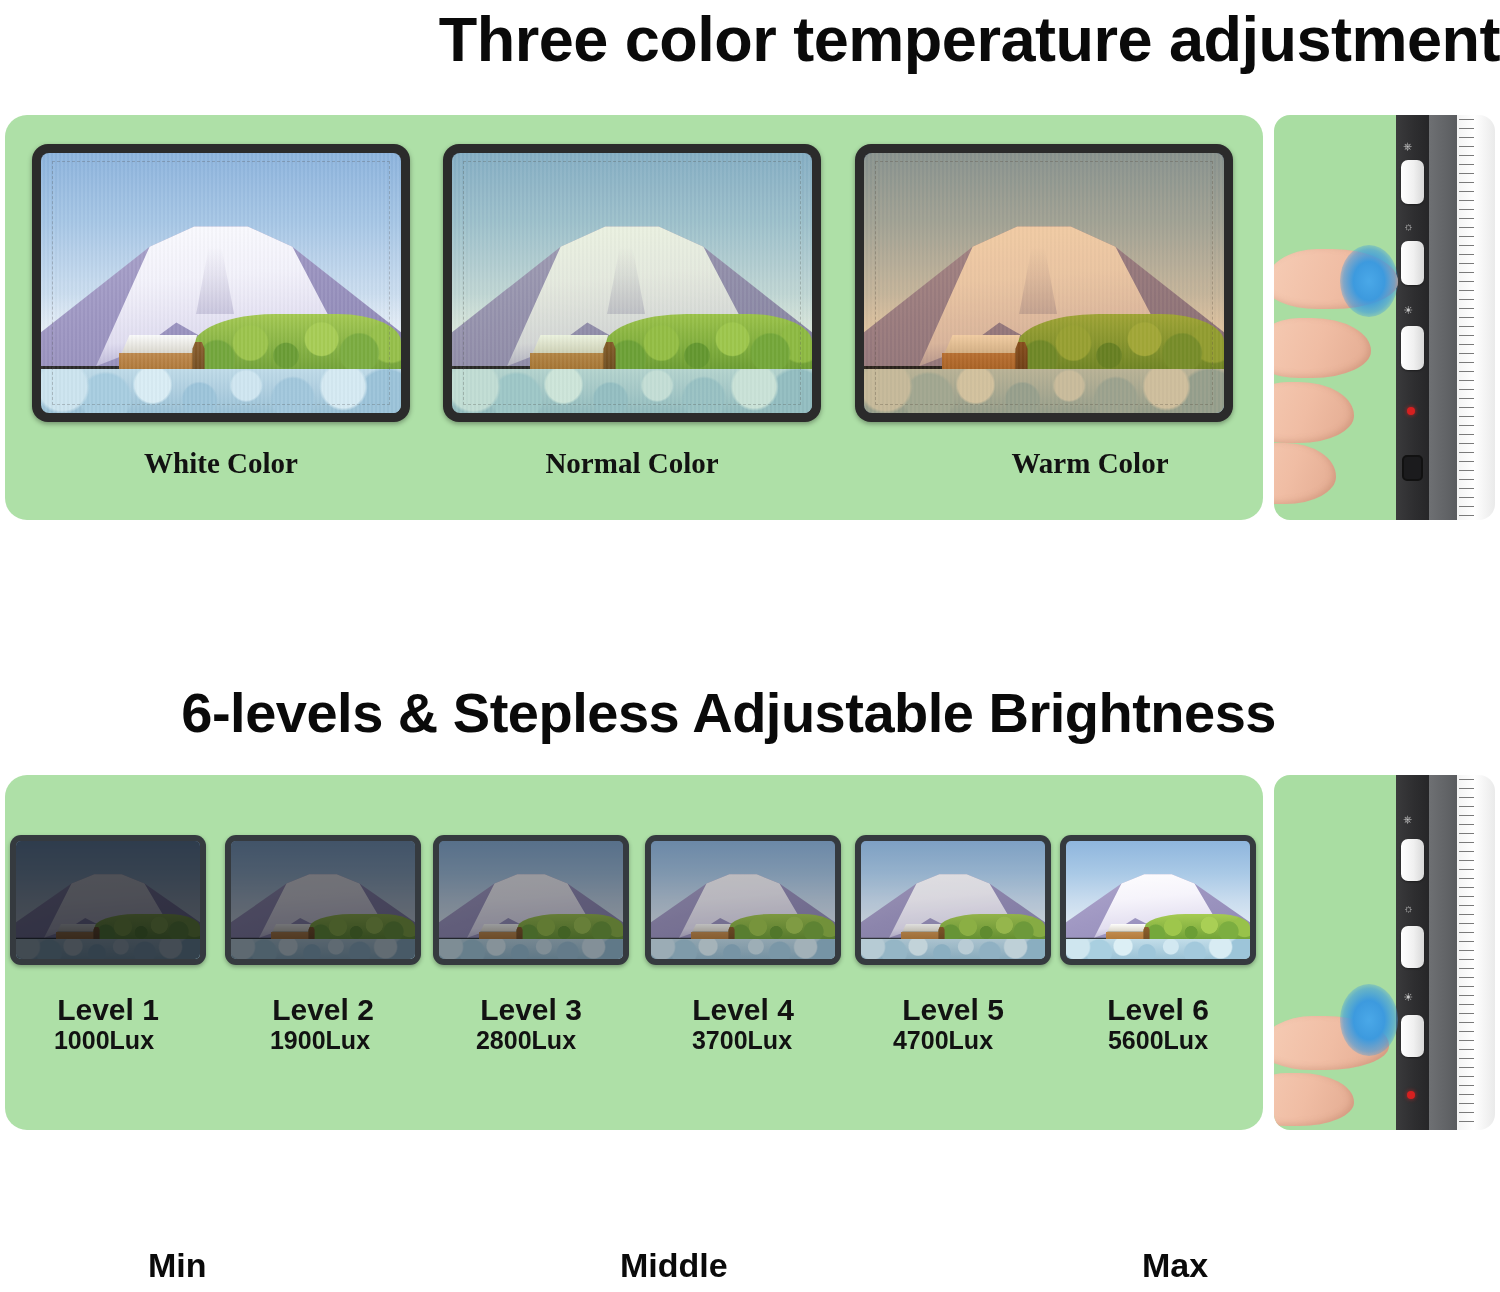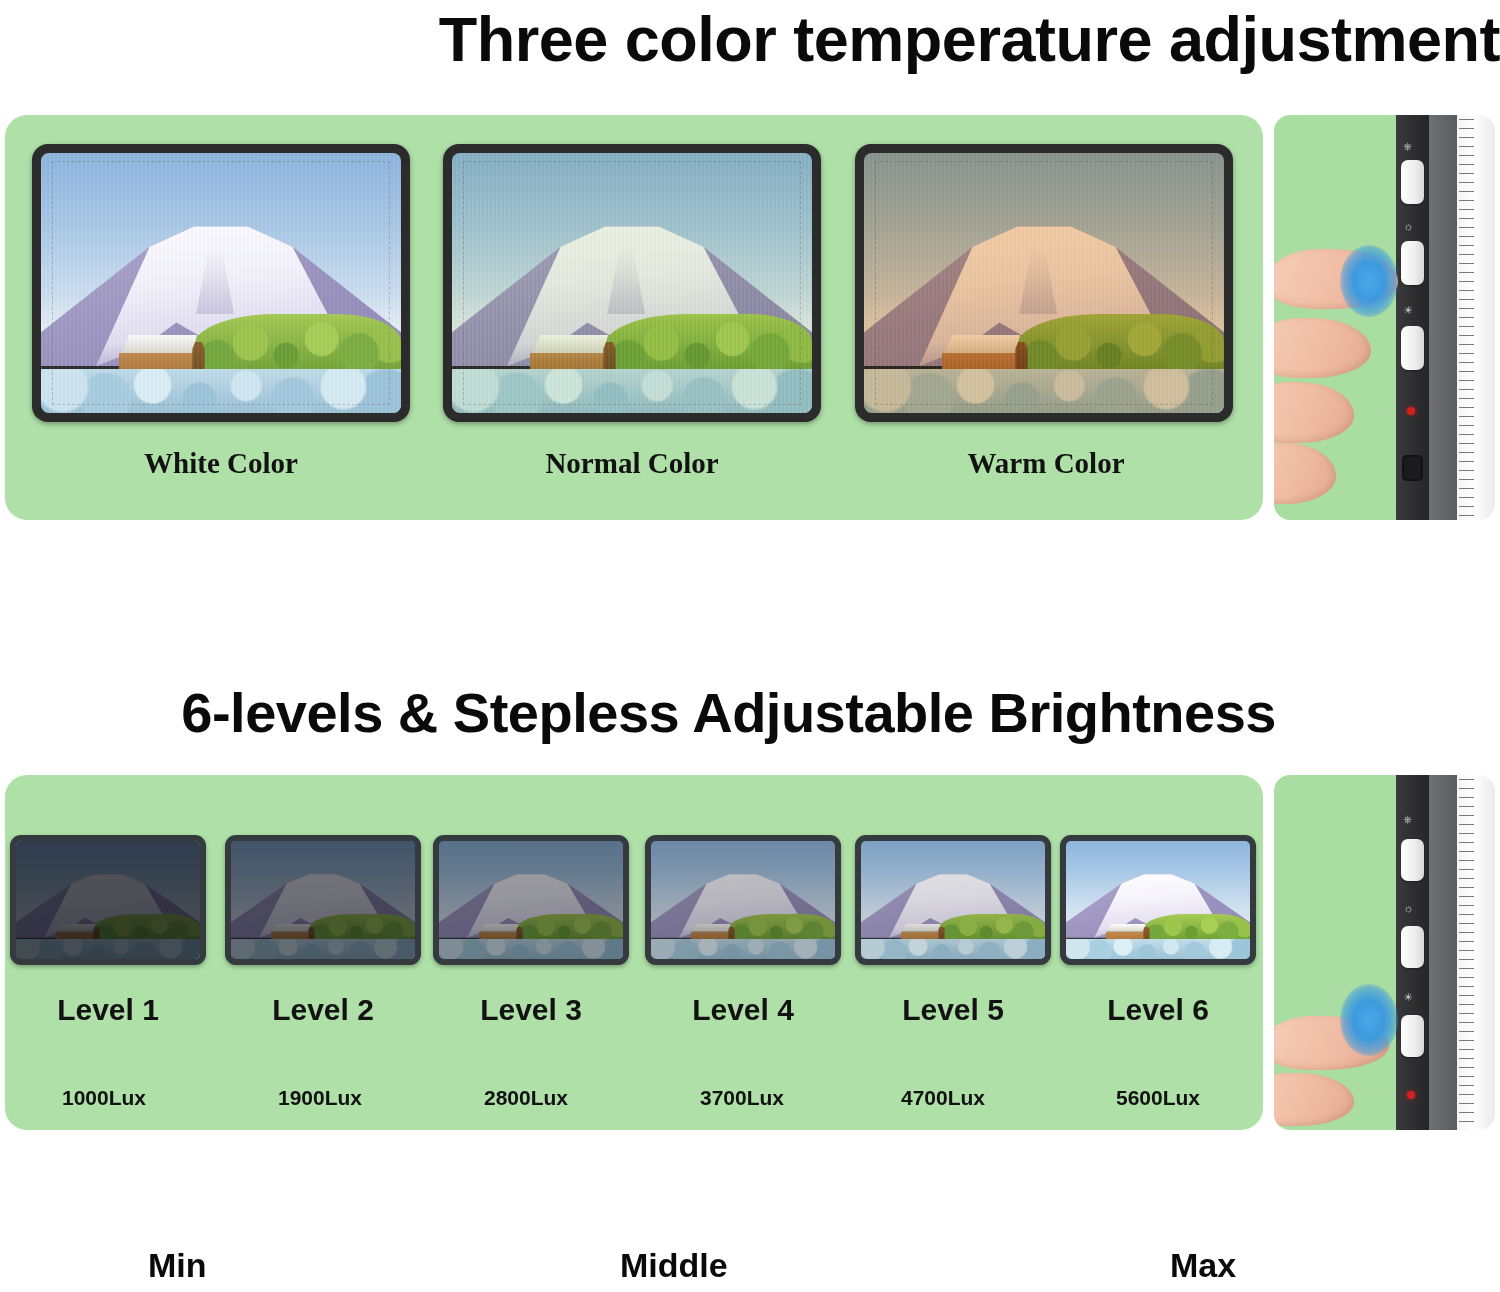--- a/index.html
+++ b/index.html
@@ -62,21 +62,21 @@
     top: 447px;
     font-size: 29px;
     font-weight: 700;
     color: #121212;
     text-align: center;
     white-space: nowrap;
     font-family: Liberation Serif, serif;
   }
   #lbl-white  { left: 32px;  width: 378px; }
   #lbl-normal { left: 443px; width: 378px; }
-  #lbl-warm   { left: 857px; width: 378px; }
+  #lbl-warm   { left: 901px; width: 378px; }
 
   
   .scene { position: absolute; inset: 0; }
   .sky {
     position: absolute; left: 0; top: 0; width: 100%; height: 72%;
     background: linear-gradient(#8fb6dd 0%, #a9c9e6 38%, #c9dcee 70%, #dfeaf3 100%);
   }
   .haze {
     position: absolute; left: 0; bottom: 28%; width: 100%; height: 18%;
     background: linear-gradient(rgba(255,255,255,0) 0%, rgba(255,255,255,.45) 100%);
@@ -171,23 +171,23 @@
     padding: 6px;
     box-shadow: 0 2px 4px rgba(0,0,0,.3);
   }
   .thumb .screen { width: 100%; height: 100%; border-radius: 5px; overflow: hidden; position: relative; }
   .level-label {
     position: absolute; top: 993px;
     width: 196px; text-align: center;
     font-size: 30px; font-weight: 700; color: #121212; white-space: nowrap;
   }
   .lux-label {
-    position: absolute; top: 1086px;
+    position: absolute; top: 1026px;
     width: 196px; text-align: center;
-    font-size: 21px; font-weight: 700; color: #121212; white-space: nowrap;
+    font-size: 25px; font-weight: 700; color: #121212; white-space: nowrap;
   }
 
   
   .device-photo {
     position: absolute;
     border-radius: 16px;
     overflow: hidden;
     background: #ffffff;
   }
   #dev-1 { left: 1274px; top: 115px; width: 221px; height: 405px; }
@@ -254,21 +254,21 @@
 
   
   #slider-row { position: absolute; left: 0; top: 1160px; width: 1500px; height: 132px; }
   .slider-label {
     position: absolute; top: 1246px;
     font-size: 34px; font-weight: 700; color: #0a0a0a;
     white-space: nowrap;
   }
   #lbl-min    { left: 148px; }
   #lbl-middle { left: 620px; }
-  #lbl-max    { left: 1142px; margin-left: 28px; }
+  #lbl-max    { left: 1142px; }
 </style>
 </head>
 <body>
 
 <h1 class="heading" id="title-1">Three color temperature adjustment</h1>
 
 <div class="green-card" id="panel-color-main"></div>
 <div class="green-card" id="panel-color-side"></div>
 
 <div class="tablet" id="tab-white">

